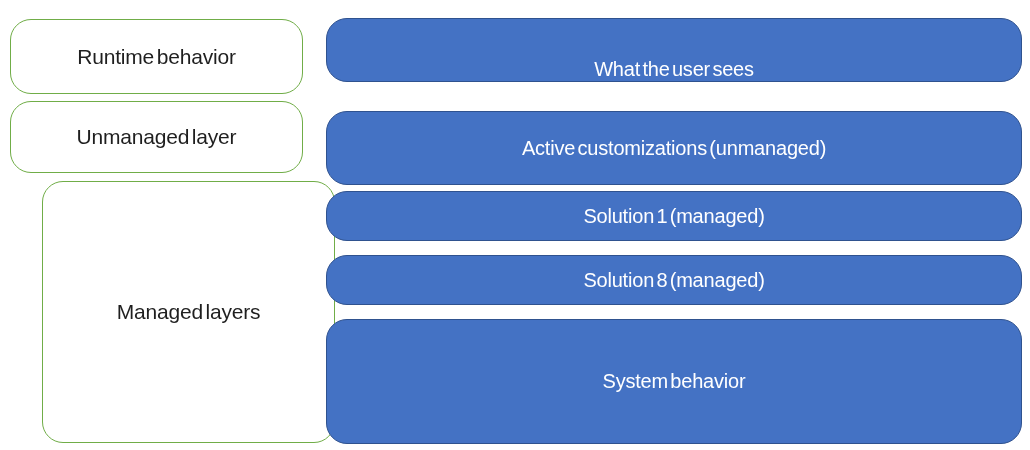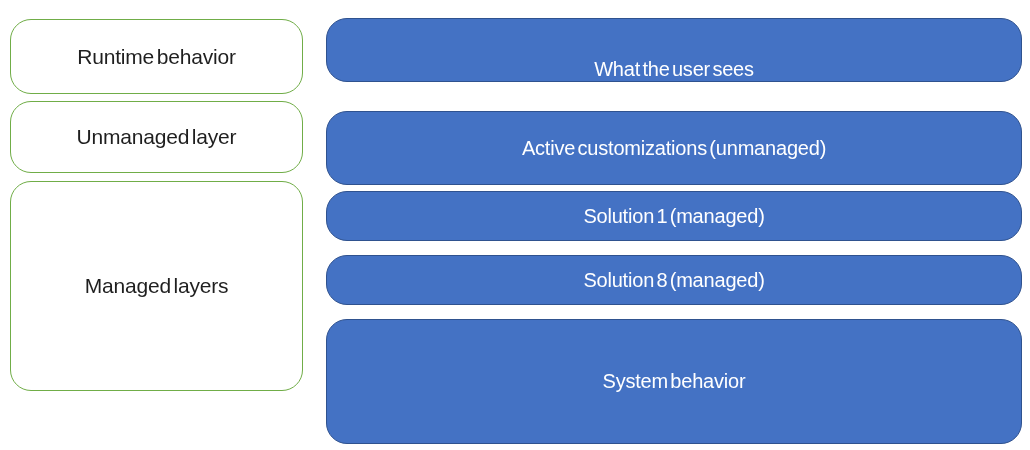--- a/index.html
+++ b/index.html
@@ -41,21 +41,21 @@
   .rbox{
     left:326px;
     width:696px;
     background:var(--blue-fill);
     border:1.5px solid var(--blue-border);
     color:var(--light-text);
     font-size:20px;
   }
   .l1{top:19px;height:75px;}
   .l2{top:101px;height:72px;}
-  .l3{top:181px;height:210px;}
+  .l3{top:181px;height:262px;margin-left:32px;}
   .r1{top:18px;height:64px;align-items:flex-end;}
   .r2{top:104px;height:74px;margin-top:7px;}
   .r3{top:191px;height:50px;}
   .r4{top:255px;height:50px;}
   .r5{top:319px;height:125px;}
 </style>
 </head>
 <body>
 
 <div class="canvas">

